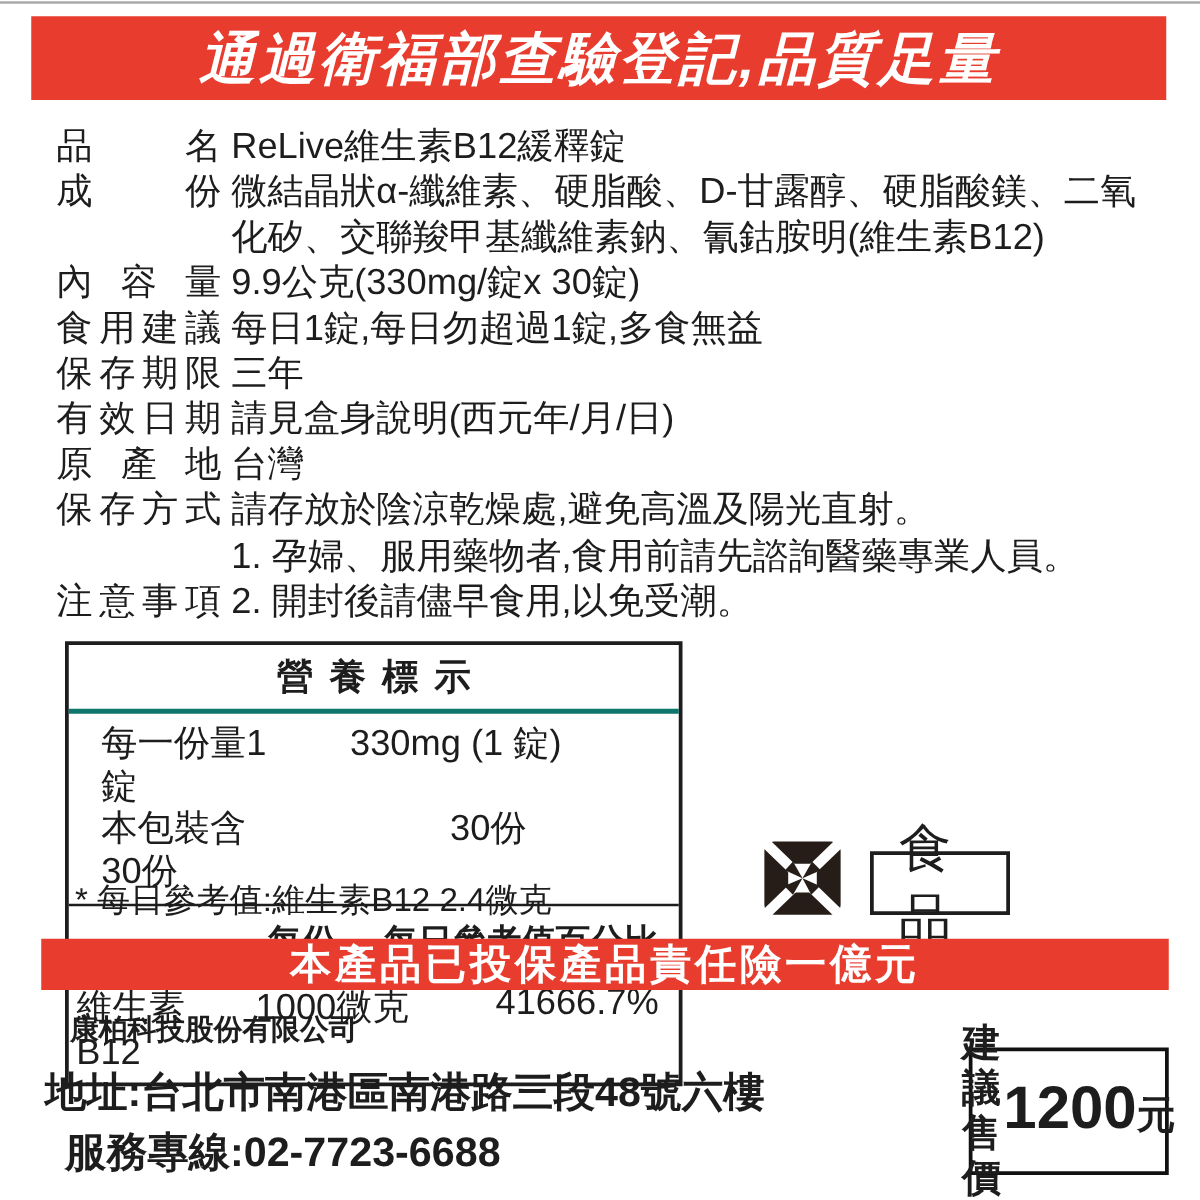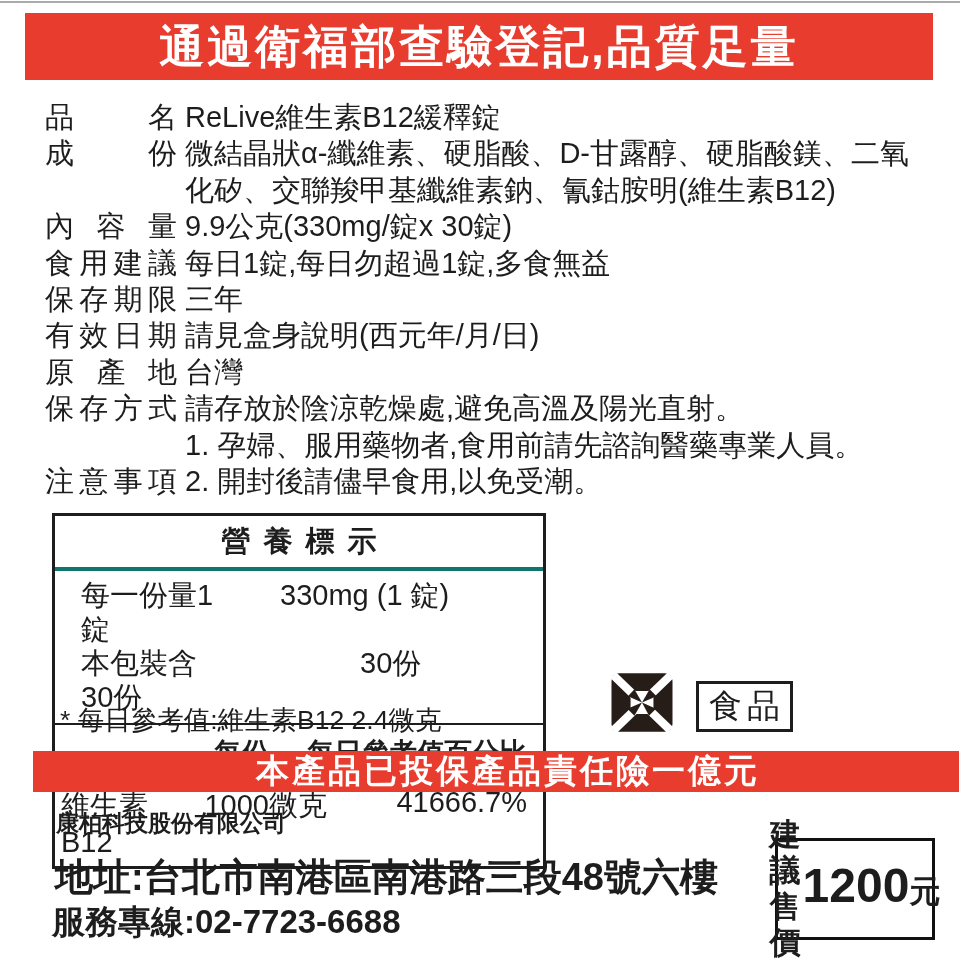--- a/index.html
+++ b/index.html
@@ -4,22 +4,22 @@
 <style>
   html,body{margin:0;padding:0;background:#ffffff;}
   #label-canvas{
     position:relative;width:960px;height:960px;background:#ffffff;overflow:hidden;
     font-family:"Liberation Sans","DejaVu Sans",sans-serif;color:#1d1d1d;
   }
   .top-edge{position:absolute;left:0;top:1px;width:960px;height:2px;background:#8e8e8e;opacity:.75;}
   
   .banner{position:absolute;background:#e73c2e;color:#ffffff;font-weight:bold;
     display:flex;align-items:center;justify-content:center;text-align:center;}
-  .banner-top{left:25px;top:13px;width:908px;height:67px;font-size:45px;letter-spacing:3px;}
-  .banner-insurance{left:33px;top:751px;width:902px;height:41px;font-size:33px;letter-spacing:3px;padding-left:24px;}
+  .banner-top{left:25px;top:13px;width:908px;height:67px;font-size:45px;letter-spacing:3px;font-style:italic;}
+  .banner-insurance{left:33px;top:751px;width:902px;height:41px;font-size:33px;letter-spacing:3px;}
   
   .info-block{position:absolute;left:45px;top:99px;width:893px;font-size:29px;line-height:36.4px;}
   .info-row{display:flex;}
   .info-label{flex:0 0 132px;text-align:justify;text-align-last:justify;white-space:nowrap;}
   .info-value{flex:1;margin-left:8px;}
   
   .nt{position:absolute;left:52px;top:513px;width:488px;border:3px solid #1d1d1d;font-size:29px;}
   .nt-title{text-align:center;font-weight:bold;letter-spacing:13px;padding:6px 0 5px 13px;
     border-bottom:4px solid #0f766e;}
   .nt-serving{padding:7px 0 9px 26px;border-bottom:2px solid #1d1d1d;line-height:34px;}
@@ -27,24 +27,24 @@
   .nt-c1{flex:0 0 155px;}
   .nt-serving .l2 .nt-v{margin-left:80px;}
   .nt-colhead{display:flex;justify-content:flex-end;gap:38px;padding:10px 16px 6px 0;
     font-weight:bold;font-size:27.5px;border-bottom:3px solid #1d1d1d;}
   .nt-datarow{display:grid;grid-template-columns:1fr 165px 200px;padding:6px 16px 7px 6px;}
   .nt-datarow .num{text-align:right;}
   .nt-footnote{position:absolute;left:60px;top:702px;font-size:26.5px;}
   
   .recycle-wrap{position:absolute;left:610px;top:672px;width:64px;height:61px;}
   .food-box{position:absolute;left:696px;top:681px;width:86px;height:45px;border:3px solid #1d1d1d;
-    display:flex;align-items:center;justify-content:center;font-size:33px;letter-spacing:5px;padding-left:5px;}
+    display:flex;align-items:center;justify-content:center;font-size:42px;letter-spacing:5px;padding-left:20px;}
   
   .company-name{position:absolute;left:56px;top:808px;font-size:23px;font-weight:bold;}
-  .company-address{position:absolute;left:55px;top:852px;font-size:38px;font-weight:bold;}
+  .company-address{position:absolute;left:36px;top:852px;font-size:33px;font-weight:bold;}
   .company-phone{position:absolute;left:52px;top:900px;font-size:33px;font-weight:bold;}
   
   .price-box{position:absolute;left:775px;top:838px;width:154px;height:96px;border:3px solid #111;
     display:flex;align-items:center;justify-content:center;}
   .price-label{font-size:31px;font-weight:bold;letter-spacing:2px;line-height:36px;}
   .price-line{display:flex;align-items:baseline;line-height:50px;}
   .price-amount{font-size:48px;font-weight:600;}
   .price-unit{font-size:31px;font-weight:600;}
 </style>
 </head>

